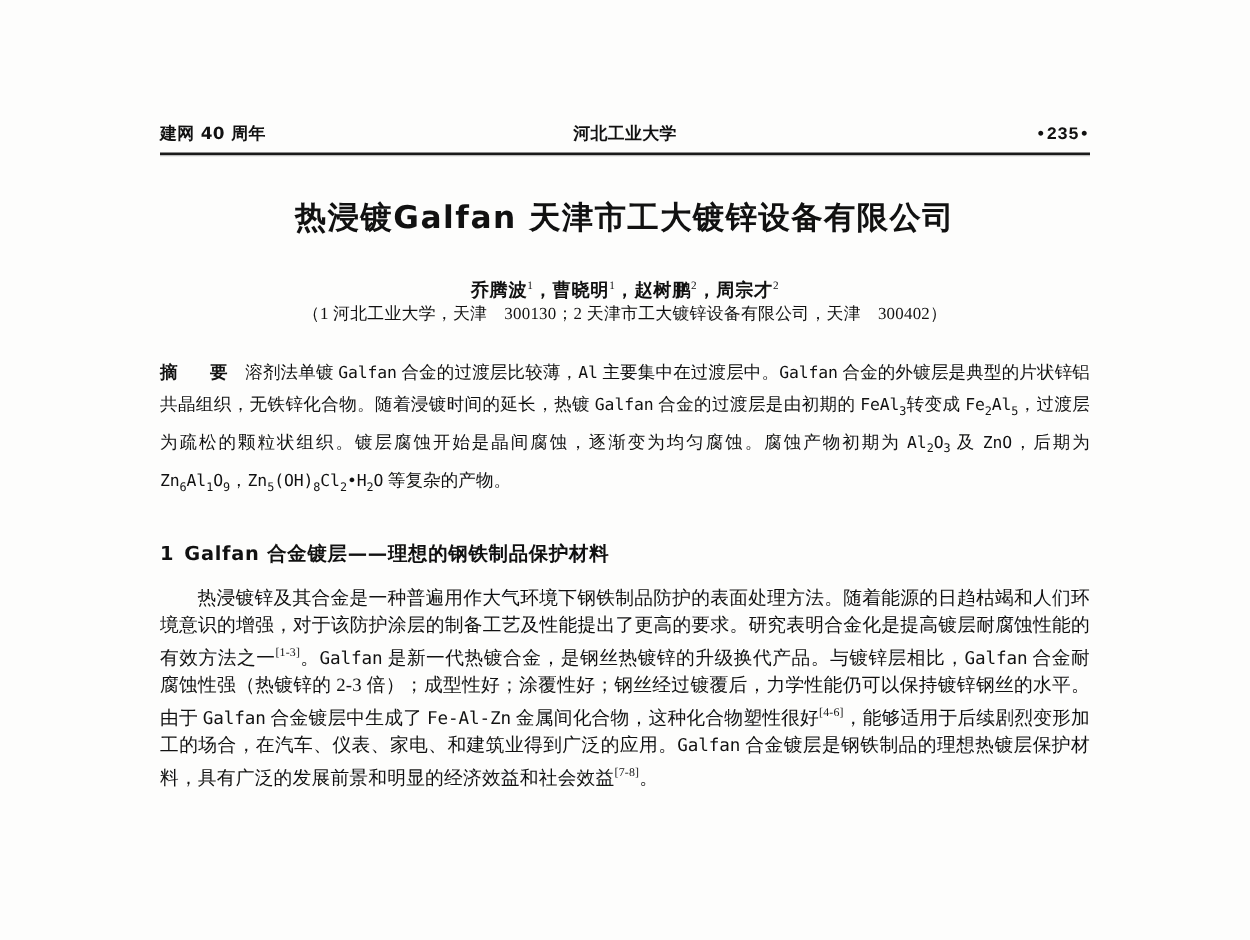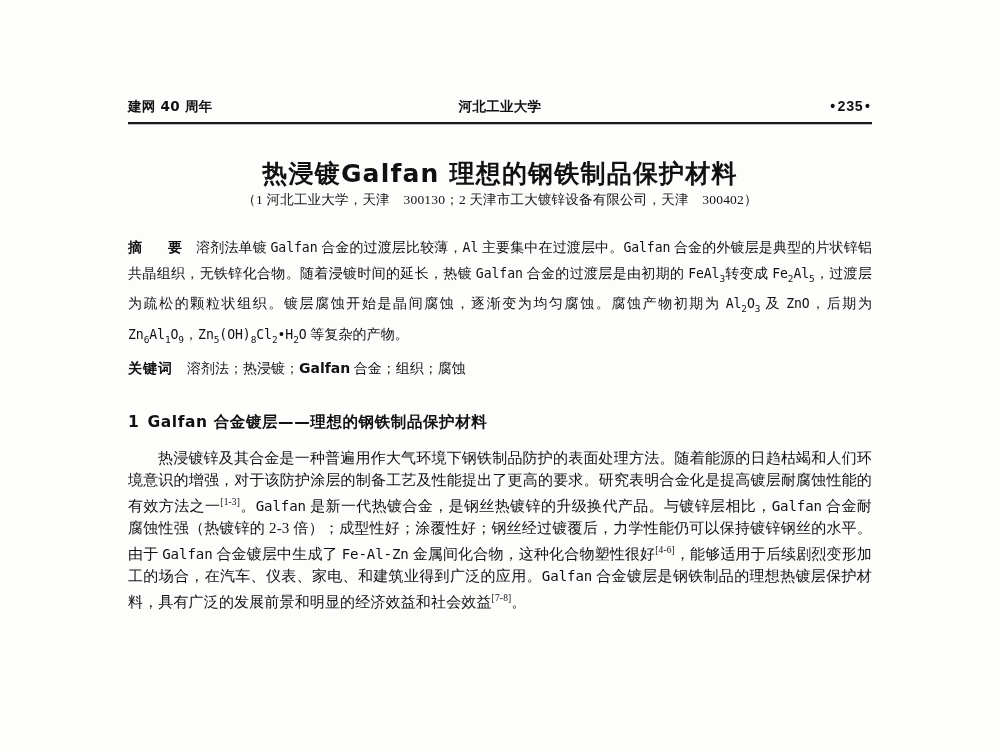--- a/index.html
+++ b/index.html
@@ -145,32 +145,32 @@
 <div class="sheet">
   <div class="content">
 
     <div class="runhead">
       <span class="left">建网 40 周年</span>
       <span class="mid">河北工业大学</span>
       <span class="right">•235•</span>
     </div>
     <div class="rule"></div>
 
-    <div class="title">热浸镀Galfan 理想的钢铁制品保护材料</div>
+    <div class="title">热浸镀Galfan 天津市工大镀锌设备有限公司</div>
 
+    <div class="authors">
+      <span>乔腾波<sup>1</sup>，曹晓明<sup>1</sup>，赵树鹏<sup>2</sup>，周宗才<sup>2</sup></span>
+    </div>
 
     <div class="affil">（1 河北工业大学，天津　300130；2 天津市工大镀锌设备有限公司，天津　300402）</div>
 
     <div class="abstract">
       <span class="lbl">摘　要</span><span>溶剂法单镀 <span class="latin">Galfan</span> 合金的过渡层比较薄，<span class="latin">Al</span> 主要集中在过渡层中。<span class="latin">Galfan</span> 合金的外镀层是典型的片状锌铝共晶组织，无铁锌化合物。随着浸镀时间的延长，热镀 <span class="latin">Galfan</span> 合金的过渡层是由初期的 <span class="latin">FeAl<sub>3</sub></span>转变成 <span class="latin">Fe<sub>2</sub>Al<sub>5</sub></span>，过渡层为疏松的颗粒状组织。镀层腐蚀开始是晶间腐蚀，逐渐变为均匀腐蚀。腐蚀产物初期为 <span class="latin">Al<sub>2</sub>O<sub>3</sub></span> 及 <span class="latin">ZnO</span>，后期为 <span class="latin">Zn<sub>6</sub>Al<sub>1</sub>O<sub>9</sub></span>，<span class="latin">Zn<sub>5</sub>(OH)<sub>8</sub>Cl<sub>2</sub>•H<sub>2</sub>O</span> 等复杂的产物。</span>
     </div>
 
-    <div class="keywords">
-      <span class="lbl">关键词</span><span>溶剂法；热浸镀；<span class="kw-bold">Galfan</span> 合金；组织；腐蚀</span>
-    </div>
 
     <div class="section-head">
       <span class="num">1</span><span>Galfan 合金镀层——理想的钢铁制品保护材料</span>
     </div>
 
     <div class="body-para">热浸镀锌及其合金是一种普遍用作大气环境下钢铁制品防护的表面处理方法。随着能源的日趋枯竭和人们环境意识的增强，对于该防护涂层的制备工艺及性能提出了更高的要求。研究表明合金化是提高镀层耐腐蚀性能的有效方法之一<sup>[1-3]</sup>。<span class="latin">Galfan</span> 是新一代热镀合金，是钢丝热镀锌的升级换代产品。与镀锌层相比，<span class="latin">Galfan</span> 合金耐腐蚀性强（热镀锌的 2-3 倍）；成型性好；涂覆性好；钢丝经过镀覆后，力学性能仍可以保持镀锌钢丝的水平。由于 <span class="latin">Galfan</span> 合金镀层中生成了 <span class="latin">Fe-Al-Zn</span> 金属间化合物，这种化合物塑性很好<sup>[4-6]</sup>，能够适用于后续剧烈变形加工的场合，在汽车、仪表、家电、和建筑业得到广泛的应用。<span class="latin">Galfan</span> 合金镀层是钢铁制品的理想热镀层保护材料，具有广泛的发展前景和明显的经济效益和社会效益<sup>[7-8]</sup>。</div>
 
   </div>
 </div>
 

